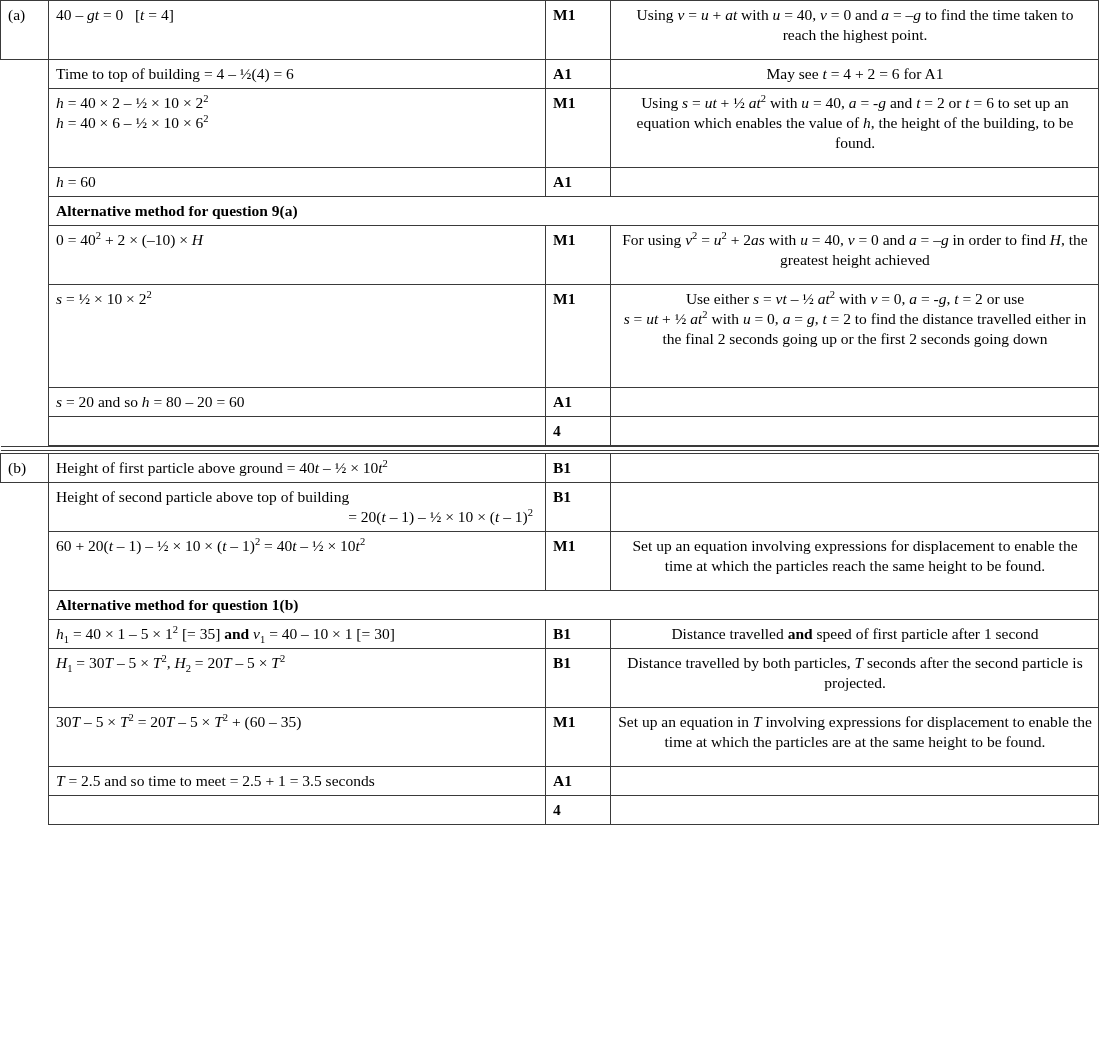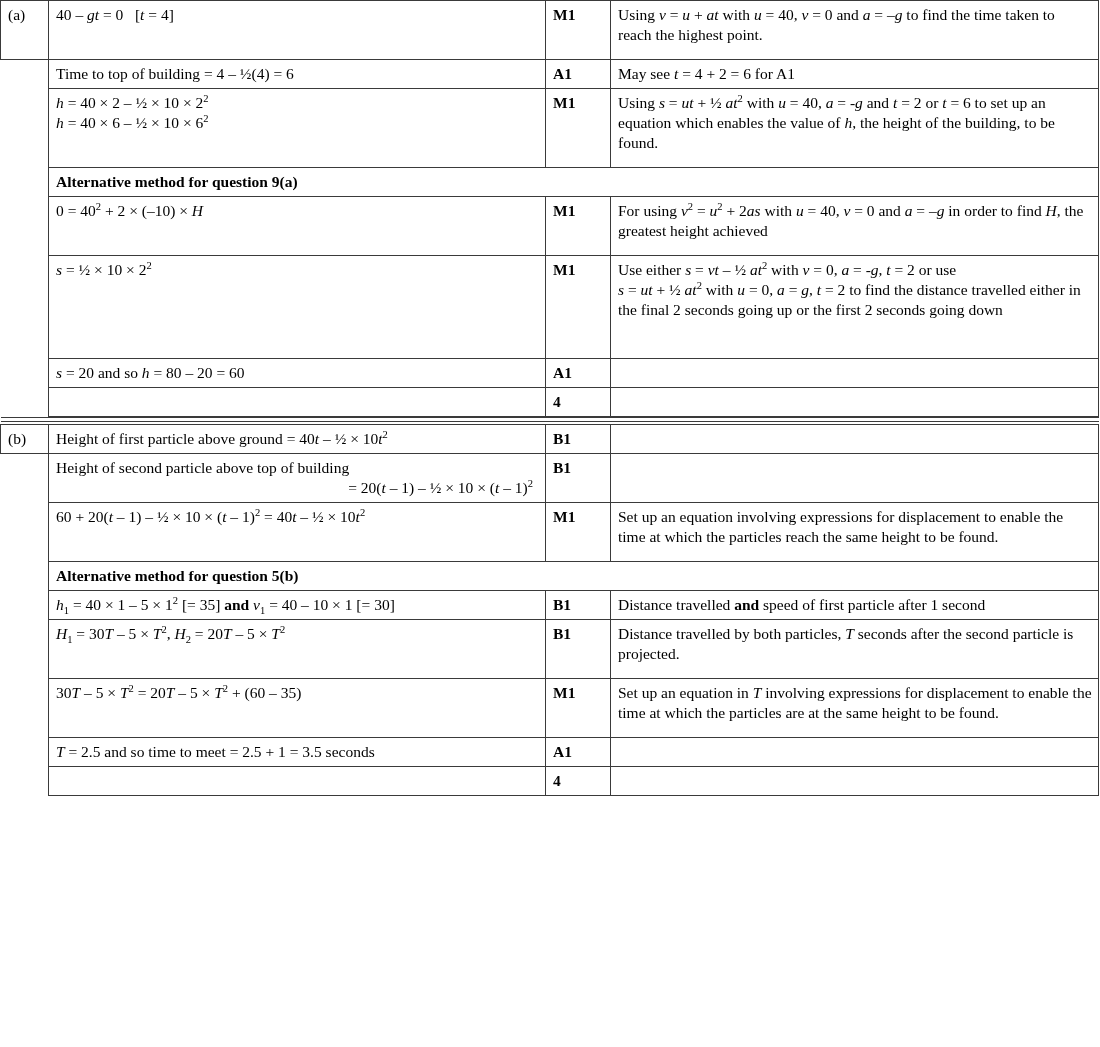--- a/index.html
+++ b/index.html
@@ -49,21 +49,21 @@
     font-size: 15.5px;
   }
   td.label.blank { border: none; }
   td.work { padding-left: 8px; }
   td.mark {
     text-align: left;
     font-weight: bold;
     padding-right: 9px;
     white-space: nowrap;
   }
-  td.note { padding-left: 8px; }
+  td.note { padding-left: 8px; text-align: center; }
   td.alt {
     font-weight: bold;
     padding-left: 8px;
     padding-top: 5px;
     padding-bottom: 5px;
   }
   tr.sep-rule td {
     border: none;
     padding: 0;
     height: 7px;
@@ -105,20 +105,26 @@
           <td class="note">May see <i>t</i> = 4 + 2 = 6 for A1</td>
         </tr>
         <tr>
           <td class="label blank"></td>
           <td class="work"><i>h</i> = 40 × 2 – ½ × 10 × 2<sup>2</sup><br><i>h</i> = 40 × 6 – ½ × 10 × 6<sup>2</sup><div style="height: 30px;"></div></td>
           <td class="mark">M1</td>
           <td class="note">Using <i>s</i> = <i>ut</i> + ½ <i>at</i><sup>2</sup> with <i>u</i> = 40, <i>a</i> = -<i>g</i> and <i>t</i> = 2 or <i>t</i> = 6 to set up an equation which enables the value of <i>h</i>, the height of the building, to be found.</td>
         </tr>
         <tr>
           <td class="label blank"></td>
+          <td class="work"><i>h</i> = 60</td>
+          <td class="mark">A1</td>
+          <td class="note">&nbsp;</td>
+        </tr>
+        <tr>
+          <td class="label blank"></td>
           <td class="alt" colspan="3">Alternative method for question 9(a)</td>
         </tr>
         <tr>
           <td class="label blank"></td>
           <td class="work">0 = 40<sup>2</sup> + 2 × (–10) × <i>H</i><div style="height: 30px;"></div></td>
           <td class="mark">M1</td>
           <td class="note">For using <i>v</i><sup>2</sup> = <i>u</i><sup>2</sup> + 2<i>as</i> with <i>u</i> = 40, <i>v</i> = 0 and <i>a</i> = –<i>g</i> in order to find <i>H</i>, the greatest height achieved</td>
         </tr>
         <tr>
           <td class="label blank"></td>
@@ -156,21 +162,21 @@
           <td class="note">&nbsp;</td>
         </tr>
         <tr>
           <td class="label blank"></td>
           <td class="work">60 + 20(<i>t</i> – 1) – ½ × 10 × (<i>t</i> – 1)<sup>2</sup> = 40<i>t</i> – ½ × 10<i>t</i><sup>2</sup><div style="height: 30px;"></div></td>
           <td class="mark">M1</td>
           <td class="note">Set up an equation involving expressions for displacement to enable the time at which the particles reach the same height to be found.</td>
         </tr>
         <tr>
           <td class="label blank"></td>
-          <td class="alt" colspan="3">Alternative method for question 5(b)</td>
+          <td class="alt" colspan="3">Alternative method for question 1(b)</td>
         </tr>
         <tr>
           <td class="label blank"></td>
           <td class="work"><i>h</i><sub>1</sub> = 40 × 1 – 5 × 1<sup>2</sup> [= 35] <b>and</b> <i>v</i><sub>1</sub> = 40 – 10 × 1 [= 30]</td>
           <td class="mark">B1</td>
           <td class="note">Distance travelled <b>and</b> speed of first particle after 1 second</td>
         </tr>
         <tr>
           <td class="label blank"></td>
           <td class="work"><i>H</i><sub>1</sub> = 30<i>T</i> – 5 × <i>T</i><sup>2</sup>, <i>H</i><sub>2</sub> = 20<i>T</i> – 5 × <i>T</i><sup>2</sup><div style="height: 30px;"></div></td>

